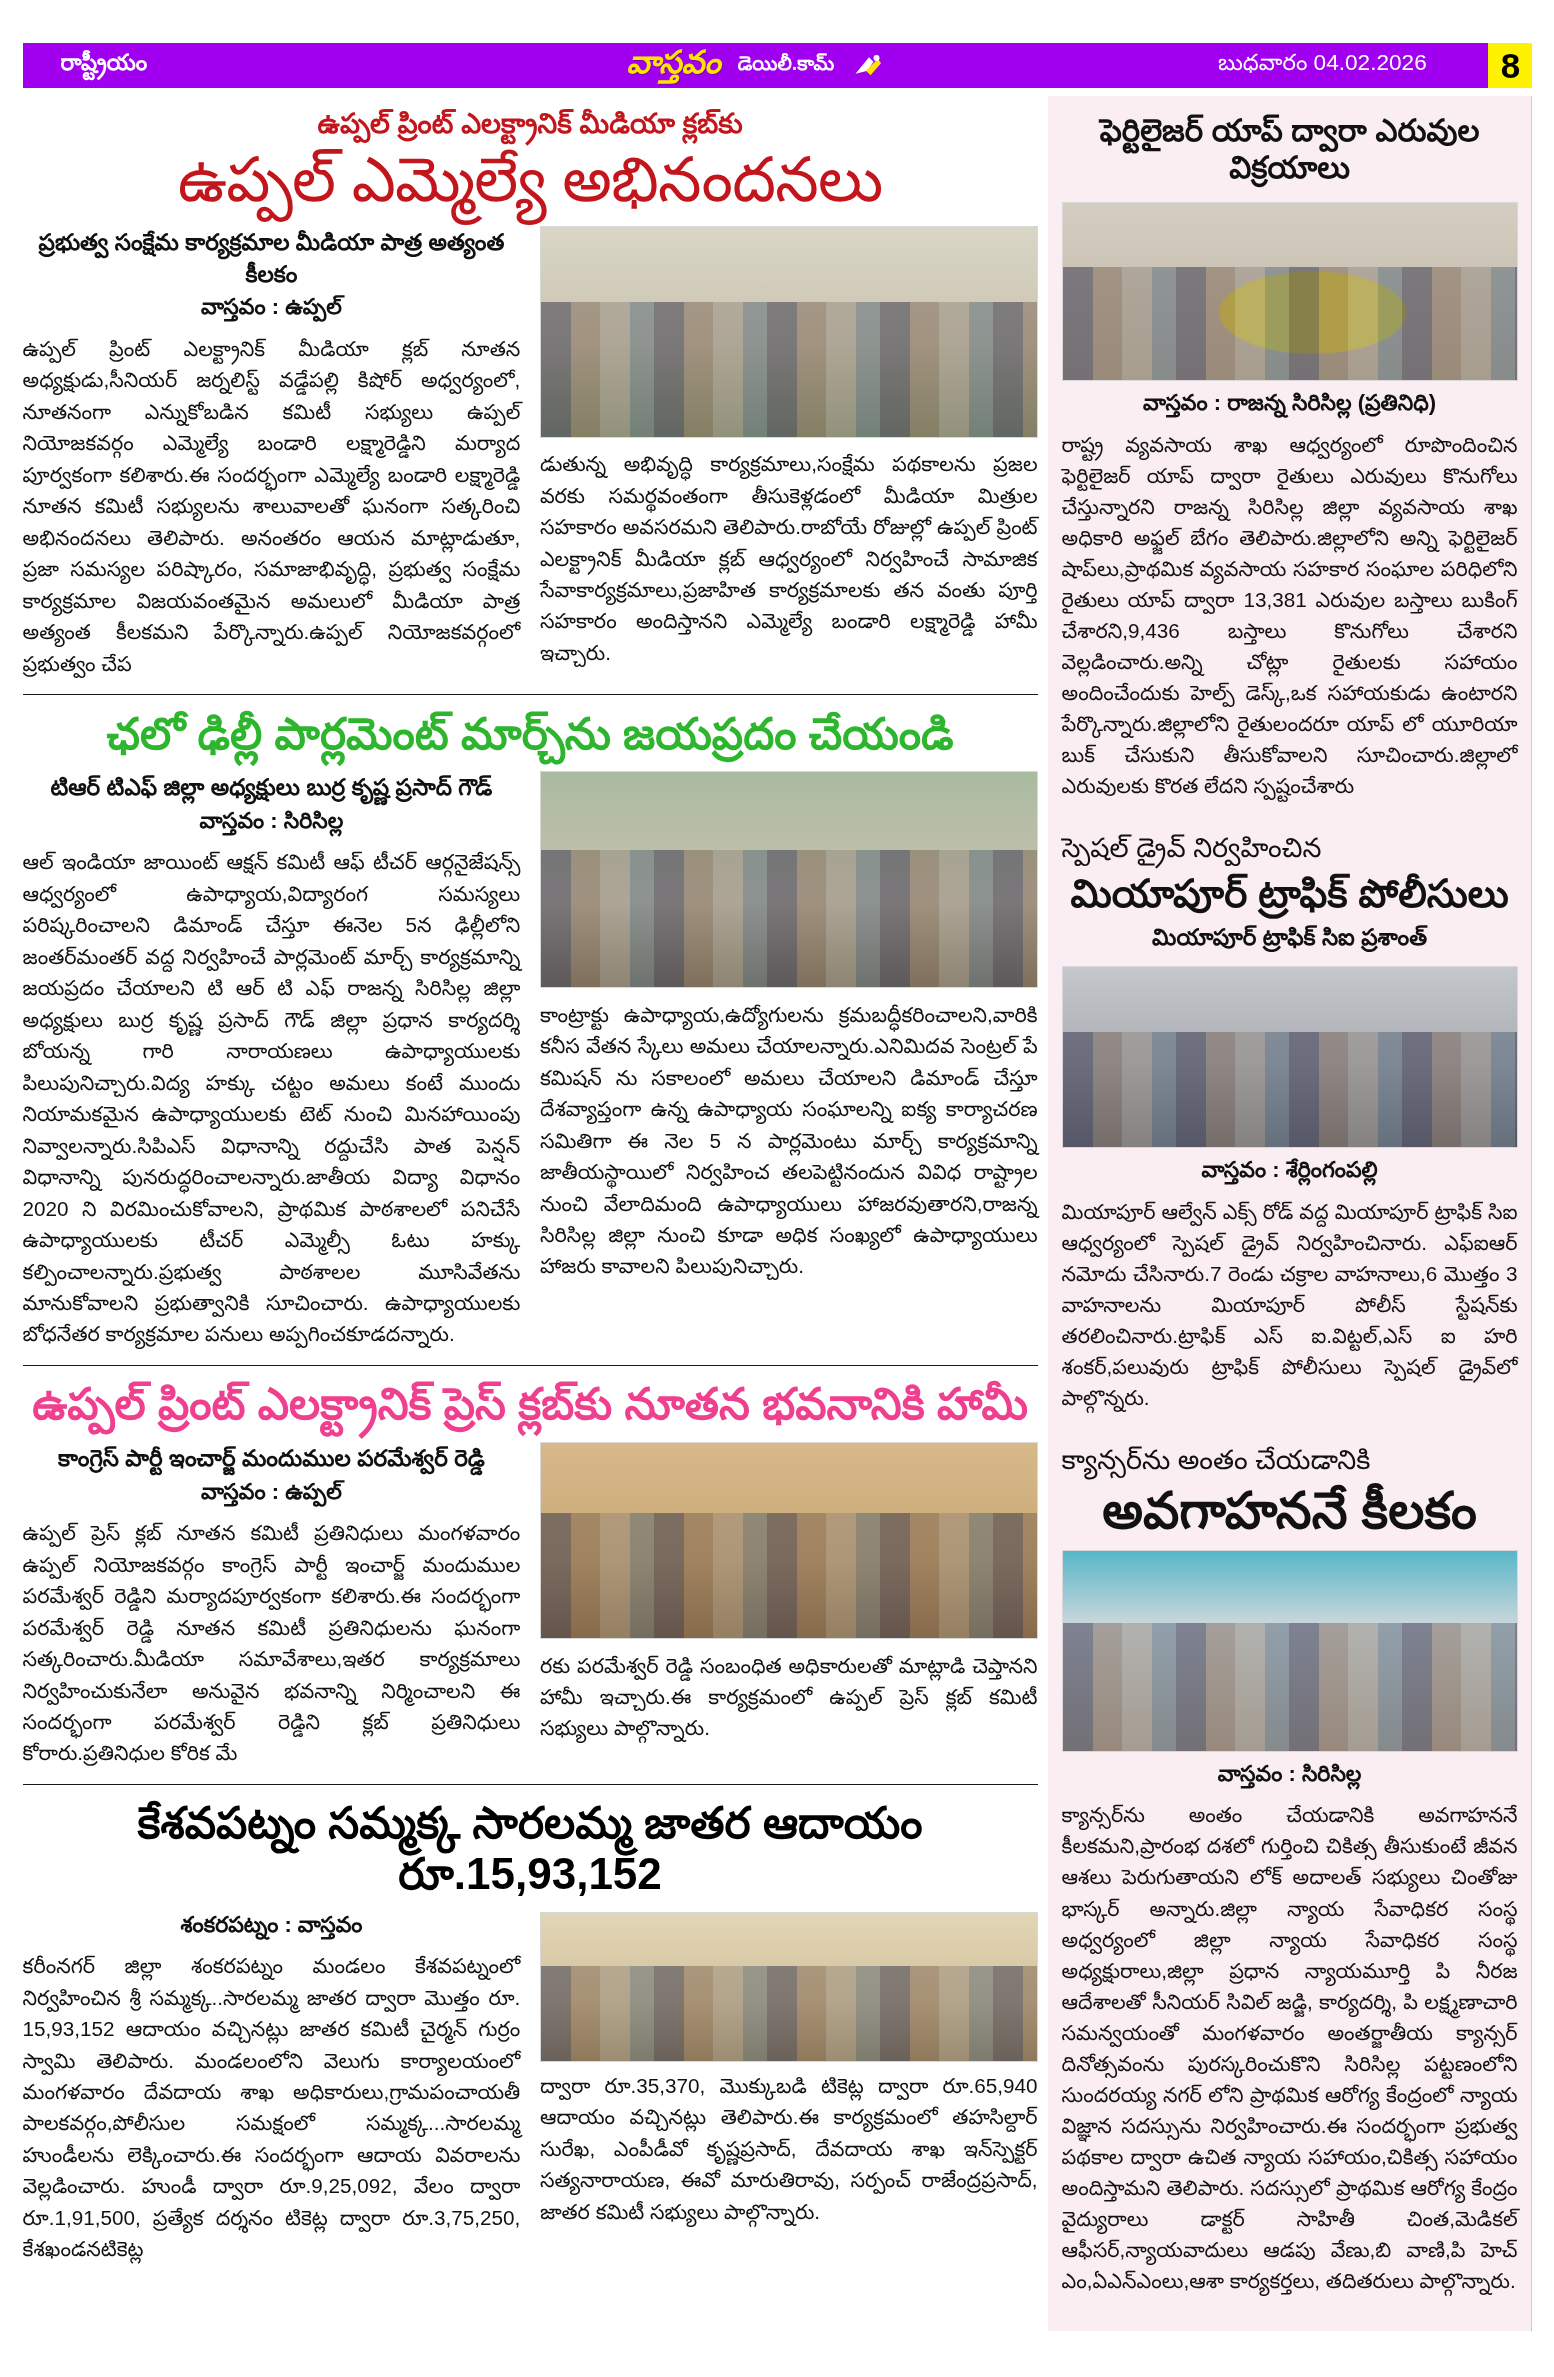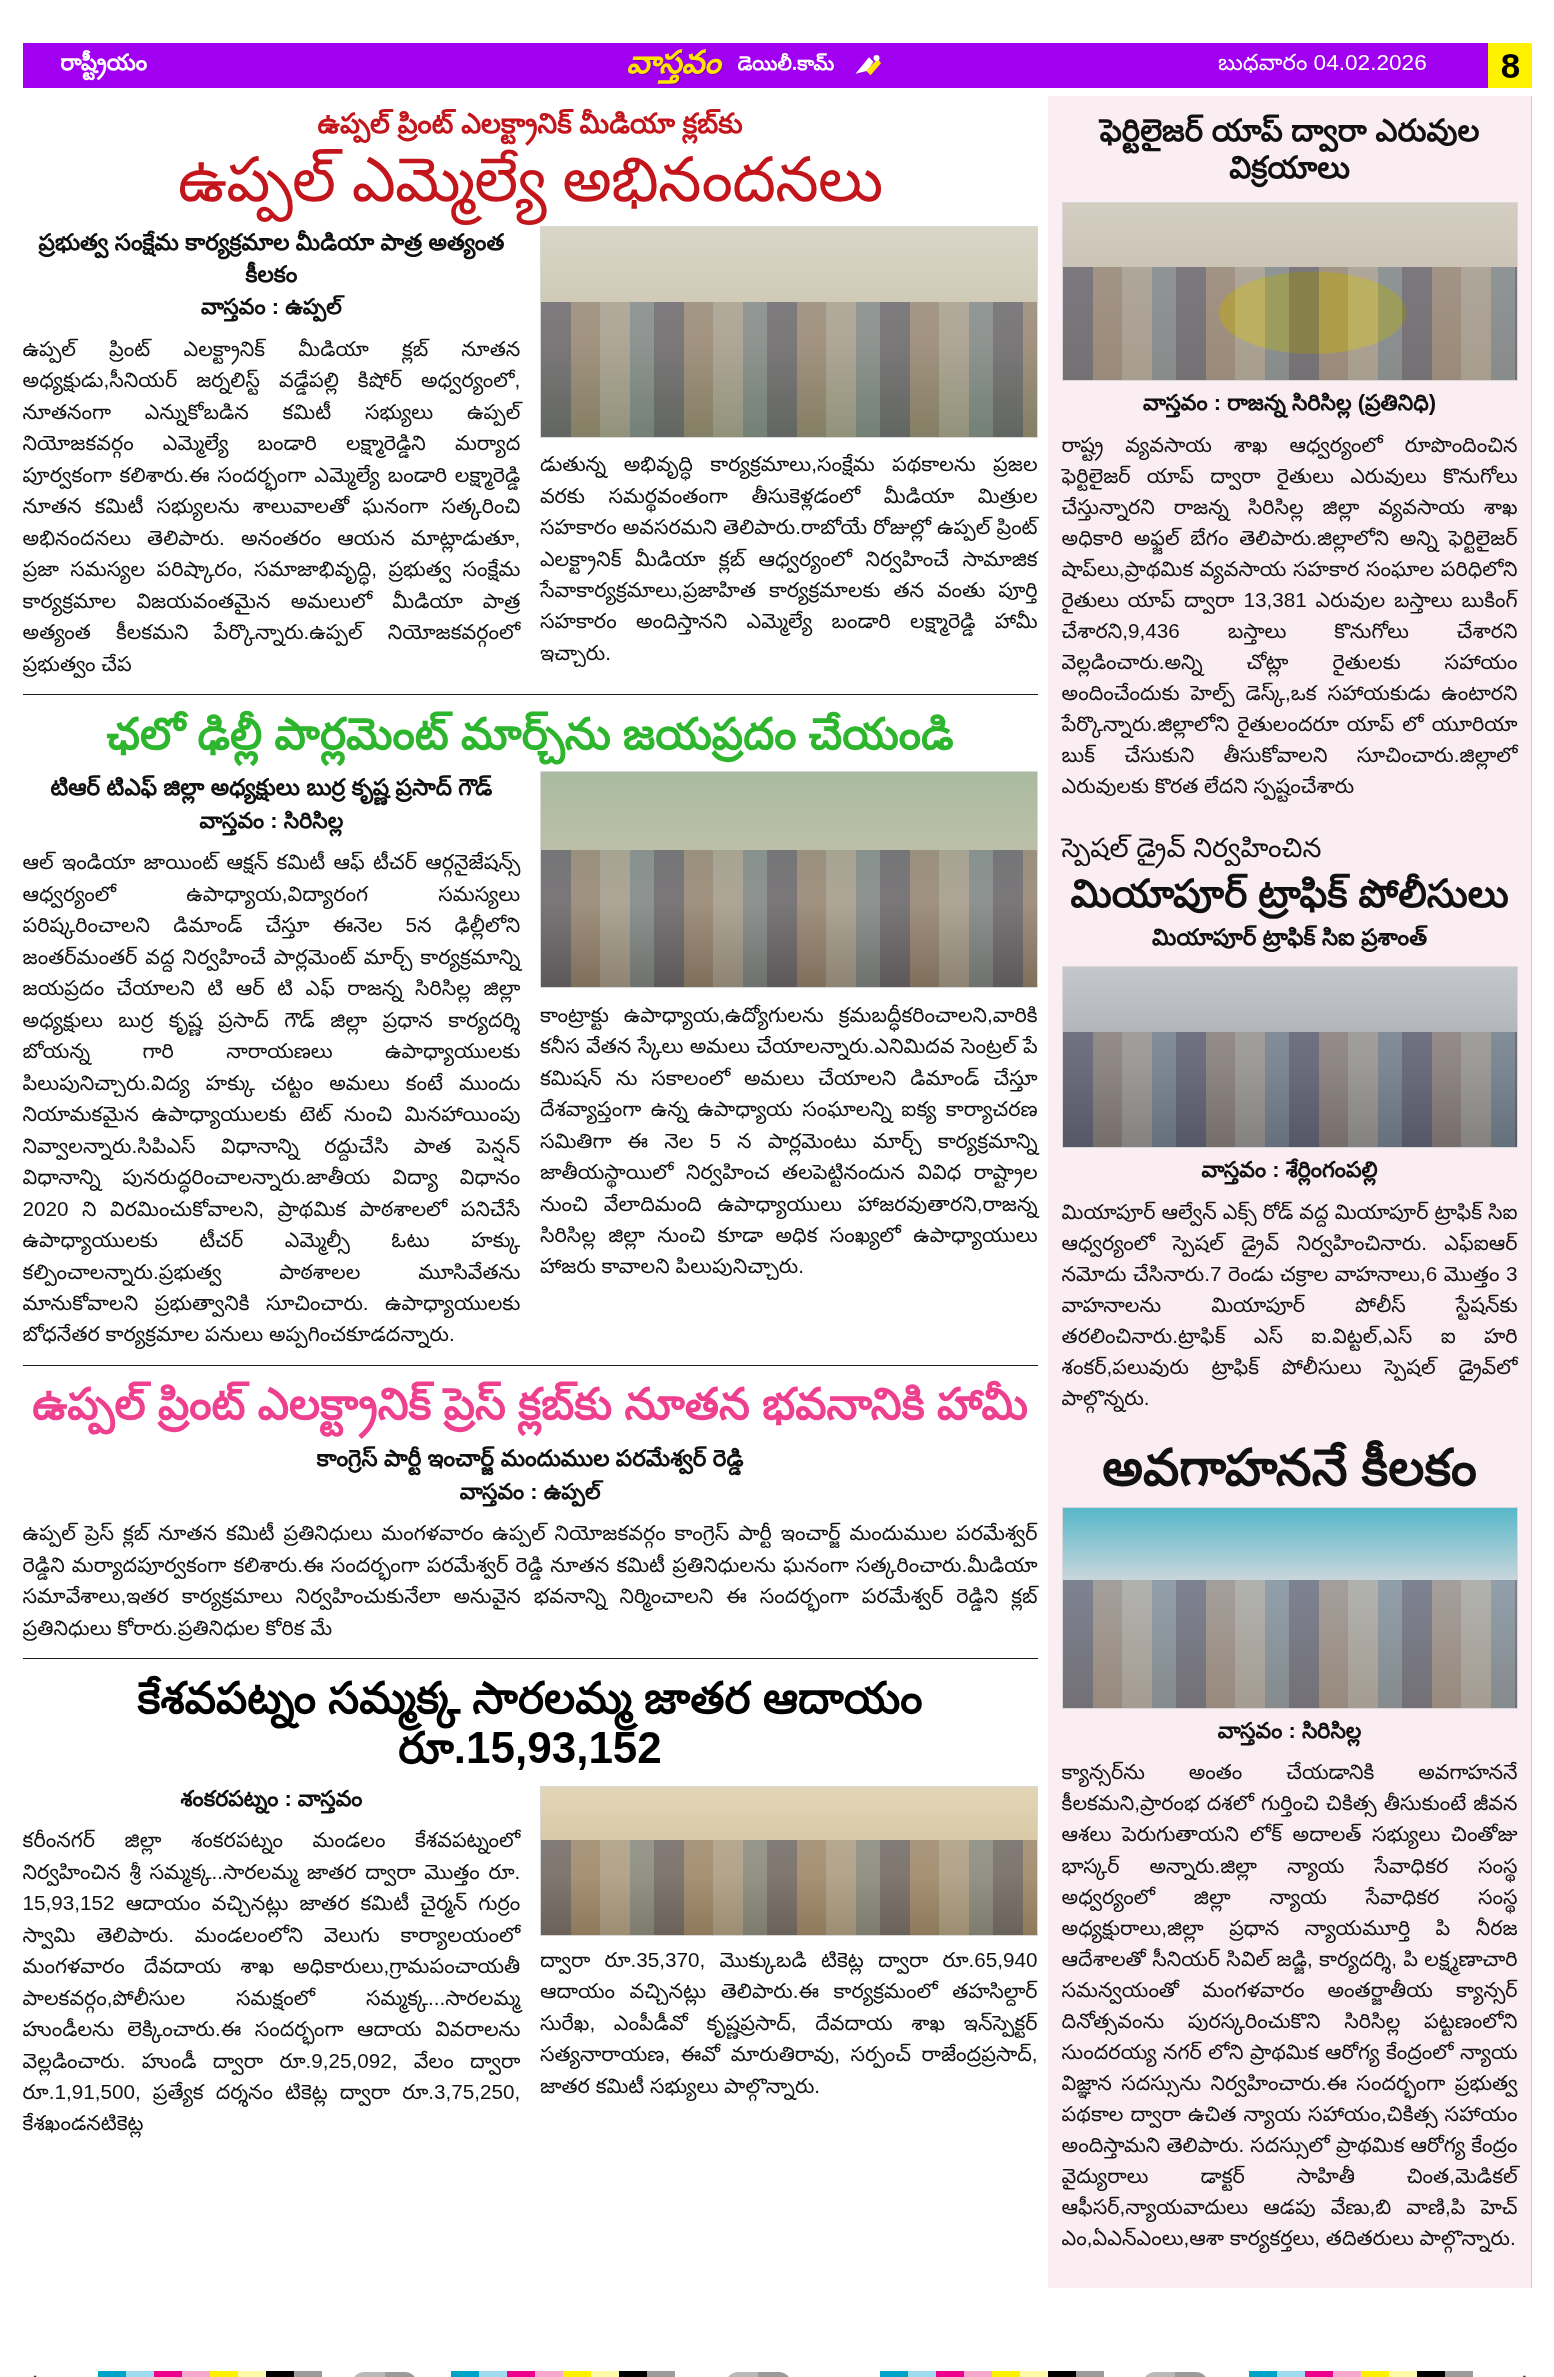--- a/index.html
+++ b/index.html
@@ -131,20 +131,24 @@
       </section>
 
       <section class="article">
         <h2 class="headline pink">ఉప్పల్ ప్రింట్ ఎలక్ట్రానిక్ ప్రెస్ క్లబ్‌కు నూతన భవనానికి హామీ</h2>
         <div class="cols">
           <div class="col">
             <p class="subhead">కాంగ్రెస్ పార్టీ ఇంచార్జ్ మందుముల పరమేశ్వర్ రెడ్డి</p>
             <p class="byline">వాస్తవం : ఉప్పల్</p>
             <p class="body-text">ఉప్పల్ ప్రెస్ క్లబ్ నూతన కమిటీ ప్రతినిధులు మంగళవారం ఉప్పల్ నియోజకవర్గం కాంగ్రెస్ పార్టీ ఇంచార్జ్ మందుముల పరమేశ్వర్ రెడ్డిని మర్యాదపూర్వకంగా కలిశారు.ఈ సందర్భంగా పరమేశ్వర్ రెడ్డి నూతన కమిటీ ప్రతినిధులను ఘనంగా సత్కరించారు.మీడియా సమావేశాలు,ఇతర కార్యక్రమాలు నిర్వహించుకునేలా అనువైన భవనాన్ని నిర్మించాలని ఈ సందర్భంగా పరమేశ్వర్ రెడ్డిని క్లబ్ ప్రతినిధులు కోరారు.ప్రతినిధుల కోరిక మే</p>
           </div>
+          <div class="col">
+            <div class="photo ph-a3"></div>
+            <p class="body-text" style="margin-top:10.5px">రకు పరమేశ్వర్ రెడ్డి సంబంధిత అధికారులతో మాట్లాడి చెప్తానని హామీ ఇచ్చారు.ఈ కార్యక్రమంలో ఉప్పల్ ప్రెస్ క్లబ్ కమిటీ సభ్యులు పాల్గొన్నారు.</p>
+          </div>
         </div>
       </section>
 
       <section class="article">
         <h2 class="headline black">కేశవపట్నం సమ్మక్క సారలమ్మ జాతర ఆదాయం రూ.15,93,152</h2>
         <div class="cols">
           <div class="col">
             <p class="byline">శంకరపట్నం : వాస్తవం</p>
             <p class="body-text">కరీంనగర్ జిల్లా శంకరపట్నం మండలం కేశవపట్నంలో నిర్వహించిన శ్రీ సమ్మక్క..సారలమ్మ జాతర ద్వారా మొత్తం రూ. 15,93,152 ఆదాయం వచ్చినట్లు జాతర కమిటీ చైర్మన్ గుర్రం స్వామి తెలిపారు. మండలంలోని వెలుగు కార్యాలయంలో మంగళవారం దేవదాయ శాఖ అధికారులు,గ్రామపంచాయతీ పాలకవర్గం,పోలీసుల సమక్షంలో సమ్మక్క...సారలమ్మ హుండీలను లెక్కించారు.ఈ సందర్భంగా ఆదాయ వివరాలను వెల్లడించారు. హుండీ ద్వారా రూ.9,25,092, వేలం ద్వారా రూ.1,91,500, ప్రత్యేక దర్శనం టికెట్ల ద్వారా రూ.3,75,250, కేశఖండనటికెట్ల</p>
           </div>
@@ -169,20 +173,21 @@
       <section class="sb-article">
         <div class="sb-kicker">స్పెషల్ డ్రైవ్ నిర్వహించిన</div>
         <div class="sb-headline-lg">మియాపూర్ ట్రాఫిక్ పోలీసులు</div>
         <div class="sb-subhead">మియాపూర్ ట్రాఫిక్ సిఐ ప్రశాంత్</div>
         <div class="photo ph-r2"></div>
         <p class="sb-byline">వాస్తవం : శేర్లింగంపల్లి</p>
         <p class="sb-body">మియాపూర్ ఆల్వేన్ ఎక్స్ రోడ్ వద్ద మియాపూర్ ట్రాఫిక్ సిఐ ఆధ్వర్యంలో స్పెషల్ డ్రైవ్ నిర్వహించినారు. ఎఫ్ఐఆర్ నమోదు చేసినారు.7 రెండు చక్రాల వాహనాలు,6 మొత్తం 3 వాహనాలను మియాపూర్ పోలీస్ స్టేషన్‌కు తరలించినారు.ట్రాఫిక్ ఎస్ ఐ.విట్టల్,ఎస్ ఐ హరి శంకర్,పలువురు ట్రాఫిక్ పోలీసులు స్పెషల్ డ్రైవ్‌లో పాల్గొన్నరు.</p>
       </section>
 
       <section class="sb-article">
+        <div class="sb-kicker">క్యాన్సర్‌ను అంతం చేయడానికి</div>
         <div class="sb-headline-xl">అవగాహననే కీలకం</div>
         <div class="photo ph-r3"></div>
         <p class="sb-byline">వాస్తవం : సిరిసిల్ల</p>
         <p class="sb-body">క్యాన్సర్‌ను అంతం చేయడానికి అవగాహననే కీలకమని,ప్రారంభ దశలో గుర్తించి చికిత్స తీసుకుంటే జీవన ఆశలు పెరుగుతాయని లోక్ అదాలత్ సభ్యులు చింతోజు భాస్కర్ అన్నారు.జిల్లా న్యాయ సేవాధికర సంస్థ అధ్వర్యంలో జిల్లా న్యాయ సేవాధికర సంస్థ అధ్యక్షురాలు,జిల్లా ప్రధాన న్యాయమూర్తి పి నీరజ ఆదేశాలతో సీనియర్ సివిల్ జడ్జి, కార్యదర్శి, పి లక్ష్మణాచారి సమన్వయంతో మంగళవారం అంతర్జాతీయ క్యాన్సర్ దినోత్సవంను పురస్కరించుకొని సిరిసిల్ల పట్టణంలోని సుందరయ్య నగర్ లోని ప్రాథమిక ఆరోగ్య కేంద్రంలో న్యాయ విజ్ఞాన సదస్సును నిర్వహించారు.ఈ సందర్భంగా ప్రభుత్వ పథకాల ద్వారా ఉచిత న్యాయ సహాయం,చికిత్స సహాయం అందిస్తామని తెలిపారు. సదస్సులో ప్రాథమిక ఆరోగ్య కేంద్రం వైద్యురాలు డాక్టర్ సాహితీ చింత,మెడికల్ ఆఫీసర్,న్యాయవాదులు ఆడపు వేణు,బి వాణి,పి హెచ్ ఎం,ఏఎన్ఎంలు,ఆశా కార్యకర్తలు, తదితరులు పాల్గొన్నారు.</p>
       </section>
 
     </div>
   </div>
 
   <div class="printstrip">

